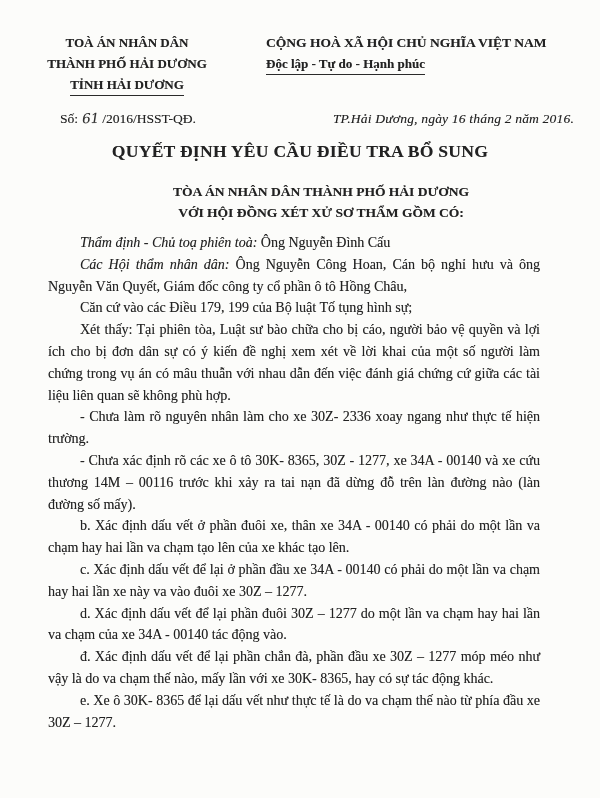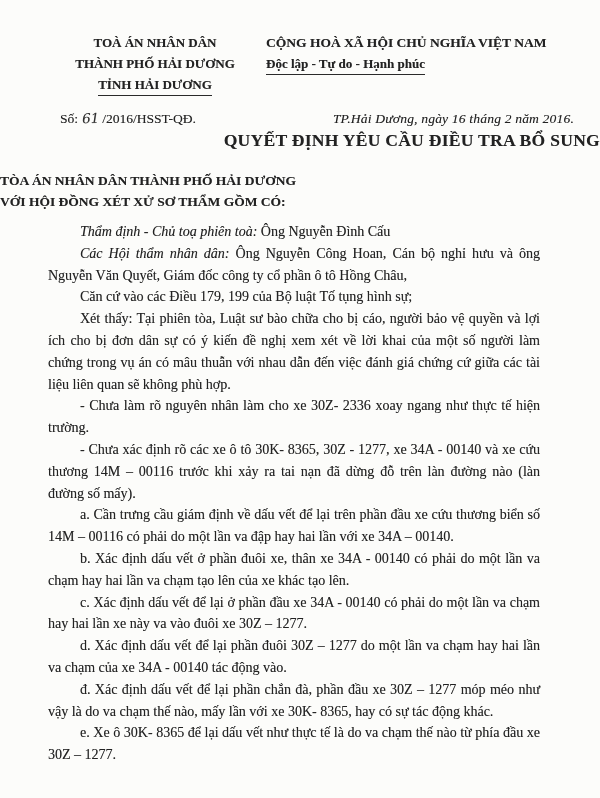--- a/index.html
+++ b/index.html
@@ -17,21 +17,21 @@
     overflow: hidden;
     font-family: "Liberation Serif", "DejaVu Serif", serif;
     color: #222;
     text-shadow: 0.2px 0.2px 0.35px rgba(45,45,45,0.4);
   }
 
   
   .header-row {
     display: flex;
     justify-content: space-between;
-    padding: 32px 16px 0 46px;
+    padding: 32px 16px 0 18px;
   }
   .header-left {
     width: 218px;
     text-align: center;
     font-weight: bold;
     font-size: 13px;
     line-height: 21px;
   }
   .header-right {
     width: 318px;
@@ -65,31 +65,33 @@
     margin: 0 3px 0 4px;
     color: #303030;
   }
   .dateline {
     font-style: italic;
     letter-spacing: 0.2px;
   }
 
   
   .doc-title {
-    margin-top: 3px;
-    text-align: right;
+    margin-top: 14px;
+    text-align: center;
     font-weight: bold;
     font-size: 17.5px;
     letter-spacing: 0.3px;
   }
   .doc-subtitle {
     margin-top: 19px;
+    text-align: center;
     font-weight: bold;
     font-size: 13.5px;
     line-height: 21px;
+    padding-left: 42px;
   }
 
   
   .body-text {
     padding: 9px 60px 0 48px;
     font-size: 14px;
     line-height: 21.8px;
     text-align: justify;
   }
   .body-text p {
@@ -136,21 +138,20 @@
     </p>
     <p>
       <span class="italic-label">Các Hội thẩm nhân dân:</span>
       <span>Ông Nguyễn Công Hoan, Cán bộ nghỉ hưu và ông Nguyễn Văn Quyết, Giám đốc công ty cổ phần ô tô Hồng Châu,</span>
     </p>
     <p>Căn cứ vào các Điều 179, 199 của Bộ luật Tố tụng hình sự;</p>
 
     <p>Xét thấy: Tại phiên tòa, Luật sư bào chữa cho bị cáo, người bảo vệ quyền và lợi ích cho bị đơn dân sự có ý kiến đề nghị xem xét về lời khai của một số người làm chứng trong vụ án có mâu thuẫn với nhau dẫn đến việc đánh giá chứng cứ giữa các tài liệu liên quan sẽ không phù hợp.</p>
     <p>- Chưa làm rõ nguyên nhân làm cho xe 30Z- 2336 xoay ngang như thực tế hiện trường.</p>
     <p>- Chưa xác định rõ các xe ô tô 30K- 8365, 30Z - 1277, xe 34A - 00140 và xe cứu thương 14M – 00116 trước khi xảy ra tai nạn đã dừng đỗ trên làn đường nào (làn đường số mấy).</p>
-    <p>a. Cần trưng cầu giám định về dấu vết để lại trên phần đầu xe cứu thương biển số 14M – 00116 có phải do một lần va đập hay hai lần với xe 34A – 00140.</p>
     <p>b. Xác định dấu vết ở phần đuôi xe, thân xe 34A - 00140 có phải do một lần va chạm hay hai lần va chạm tạo lên của xe khác tạo lên.</p>
     <p>c. Xác định dấu vết để lại ở phần đầu xe 34A - 00140 có phải do một lần va chạm hay hai lần xe này va vào đuôi xe 30Z – 1277.</p>
     <p>d. Xác định dấu vết để lại phần đuôi 30Z – 1277 do một lần va chạm hay hai lần va chạm của xe 34A - 00140 tác động vào.</p>
     <p>đ. Xác định dấu vết để lại phần chắn đà, phần đầu xe 30Z – 1277 móp méo như vậy là do va chạm thế nào, mấy lần với xe 30K- 8365, hay có sự tác động khác.</p>
     <p>e. Xe ô 30K- 8365 để lại dấu vết như thực tế là do va chạm thế nào từ phía đầu xe 30Z – 1277.</p>
   </div>
 
 </div>
 
 </body></html>

